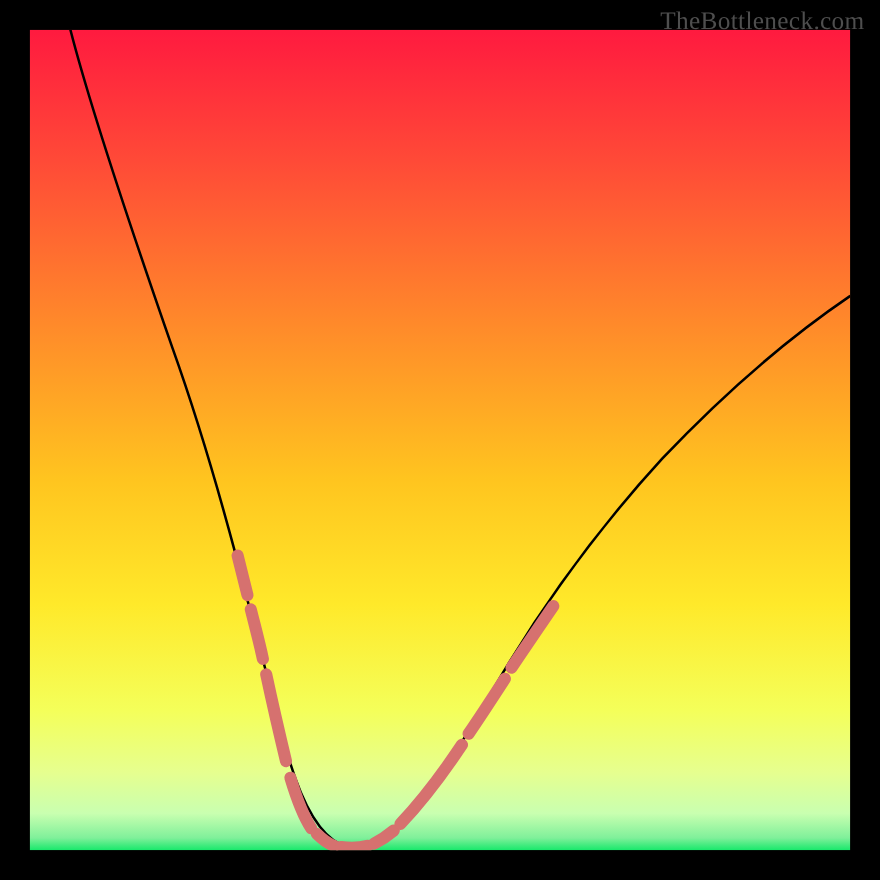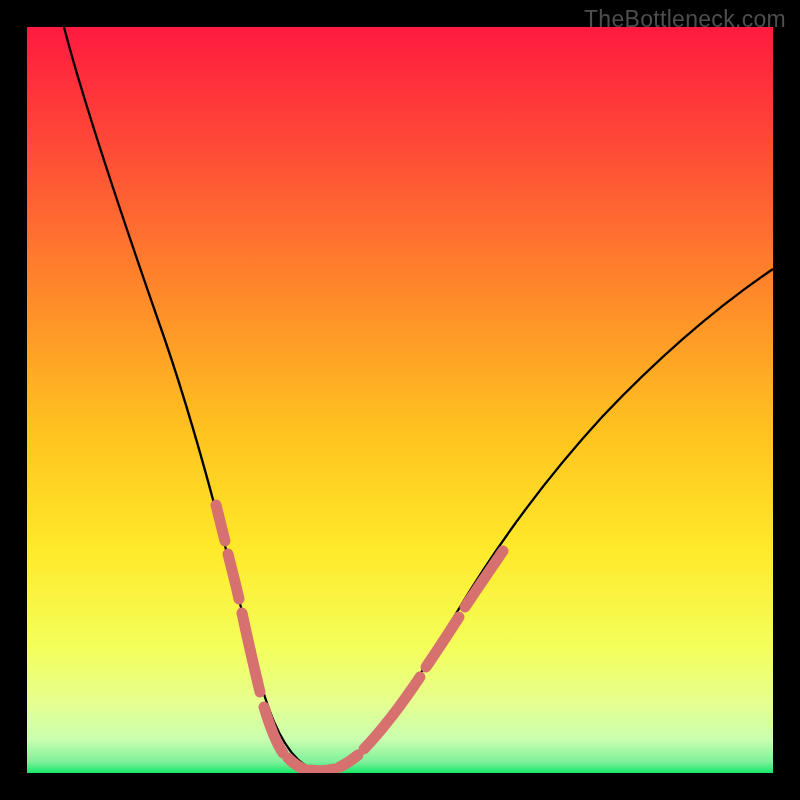--- a/index.html
+++ b/index.html
@@ -11,20 +11,21 @@
     overflow: hidden;
     font-family: Arial, Helvetica, sans-serif;
   }
   .frame {
     position: absolute;
     top: 0;
     left: 0;
     width: 800px;
     height: 592px;
     background: #000;
+    font-family: Liberation Serif, serif;
   }
   .watermark {
     position: absolute;
     top: 6px;
     right: 14px;
     color: #4e4e4e;
     font-size: 23px;
     font-weight: 500;
     letter-spacing: 0.3px;
     z-index: 50;

